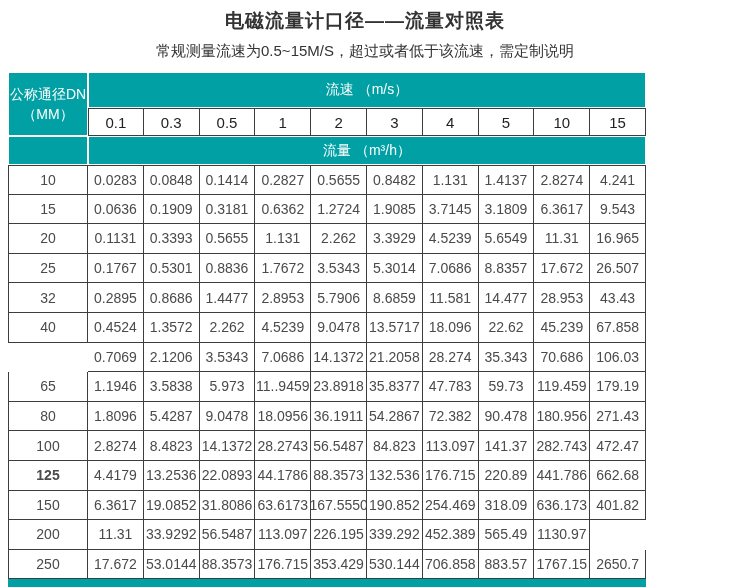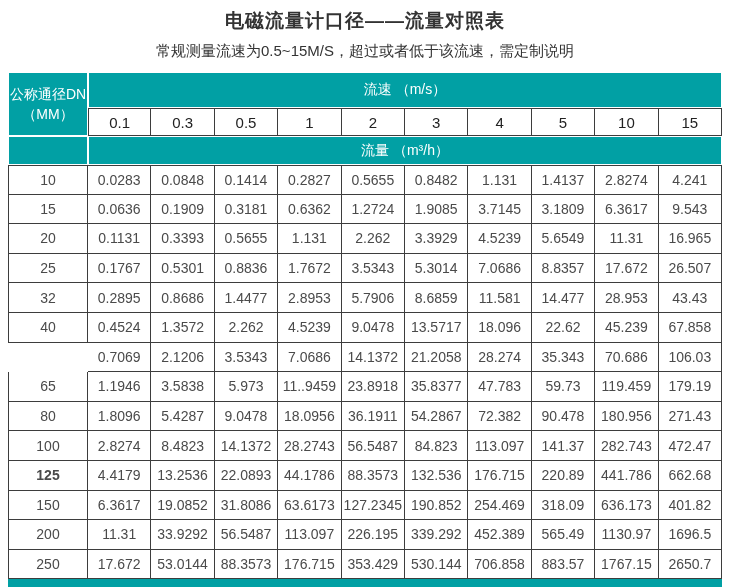--- a/index.html
+++ b/index.html
@@ -18,21 +18,21 @@
     letter-spacing: 1px;
   }
   .subtitle {
     margin-top: 8px;
     text-align: center;
     font-size: 15px;
     color: #333333;
   }
   .grid {
     display: grid;
-    width: 714px;
+    width: 638px;
     margin: 11px 8px 0 8px;
     grid-template-columns: 80px repeat(10, 1fr);
     grid-template-rows: 36px 28px 29px repeat(14, 29.6px) 8px;
   }
   .cell {
     display: flex;
     align-items: center;
     justify-content: center;
     overflow: hidden;
   }
@@ -215,37 +215,36 @@
       <div class="cell dcell" style="grid-area: 14 / 7 / 15 / 8;">132.536</div>
       <div class="cell dcell" style="grid-area: 14 / 8 / 15 / 9;">176.715</div>
       <div class="cell dcell" style="grid-area: 14 / 9 / 15 / 10;">220.89</div>
       <div class="cell dcell" style="grid-area: 14 / 10 / 15 / 11;">441.786</div>
       <div class="cell dcell" style="grid-area: 14 / 11 / 15 / 12;">662.68</div>
       <div class="cell dcell colfirst" style="grid-area: 15 / 1 / 16 / 2;">150</div>
       <div class="cell dcell" style="grid-area: 15 / 2 / 16 / 3;">6.3617</div>
       <div class="cell dcell" style="grid-area: 15 / 3 / 16 / 4;">19.0852</div>
       <div class="cell dcell" style="grid-area: 15 / 4 / 16 / 5;">31.8086</div>
       <div class="cell dcell" style="grid-area: 15 / 5 / 16 / 6;">63.6173</div>
-      <div class="cell dcell" style="grid-area: 15 / 6 / 16 / 7;">127.2345</div>
+      <div class="cell dcell" style="grid-area: 15 / 6 / 16 / 7;">167.5550</div>
       <div class="cell dcell" style="grid-area: 15 / 7 / 16 / 8;">190.852</div>
       <div class="cell dcell" style="grid-area: 15 / 8 / 16 / 9;">254.469</div>
       <div class="cell dcell" style="grid-area: 15 / 9 / 16 / 10;">318.09</div>
       <div class="cell dcell" style="grid-area: 15 / 10 / 16 / 11;">636.173</div>
       <div class="cell dcell" style="grid-area: 15 / 11 / 16 / 12;">401.82</div>
       <div class="cell dcell colfirst" style="grid-area: 16 / 1 / 17 / 2;">200</div>
       <div class="cell dcell" style="grid-area: 16 / 2 / 17 / 3;">11.31</div>
       <div class="cell dcell" style="grid-area: 16 / 3 / 17 / 4;">33.9292</div>
       <div class="cell dcell" style="grid-area: 16 / 4 / 17 / 5;">56.5487</div>
       <div class="cell dcell" style="grid-area: 16 / 5 / 17 / 6;">113.097</div>
       <div class="cell dcell" style="grid-area: 16 / 6 / 17 / 7;">226.195</div>
       <div class="cell dcell" style="grid-area: 16 / 7 / 17 / 8;">339.292</div>
       <div class="cell dcell" style="grid-area: 16 / 8 / 17 / 9;">452.389</div>
       <div class="cell dcell" style="grid-area: 16 / 9 / 17 / 10;">565.49</div>
       <div class="cell dcell" style="grid-area: 16 / 10 / 17 / 11;">1130.97</div>
-      <div class="cell dcell" style="grid-area: 16 / 11 / 17 / 12;">1696.5</div>
       <div class="cell dcell colfirst" style="grid-area: 17 / 1 / 18 / 2;">250</div>
       <div class="cell dcell" style="grid-area: 17 / 2 / 18 / 3;">17.672</div>
       <div class="cell dcell" style="grid-area: 17 / 3 / 18 / 4;">53.0144</div>
       <div class="cell dcell" style="grid-area: 17 / 4 / 18 / 5;">88.3573</div>
       <div class="cell dcell" style="grid-area: 17 / 5 / 18 / 6;">176.715</div>
       <div class="cell dcell" style="grid-area: 17 / 6 / 18 / 7;">353.429</div>
       <div class="cell dcell" style="grid-area: 17 / 7 / 18 / 8; text-align: right;">530.144</div>
       <div class="cell dcell" style="grid-area: 17 / 8 / 18 / 9;">706.858</div>
       <div class="cell dcell" style="grid-area: 17 / 9 / 18 / 10;">883.57</div>
       <div class="cell dcell" style="grid-area: 17 / 10 / 18 / 11;">1767.15</div>

